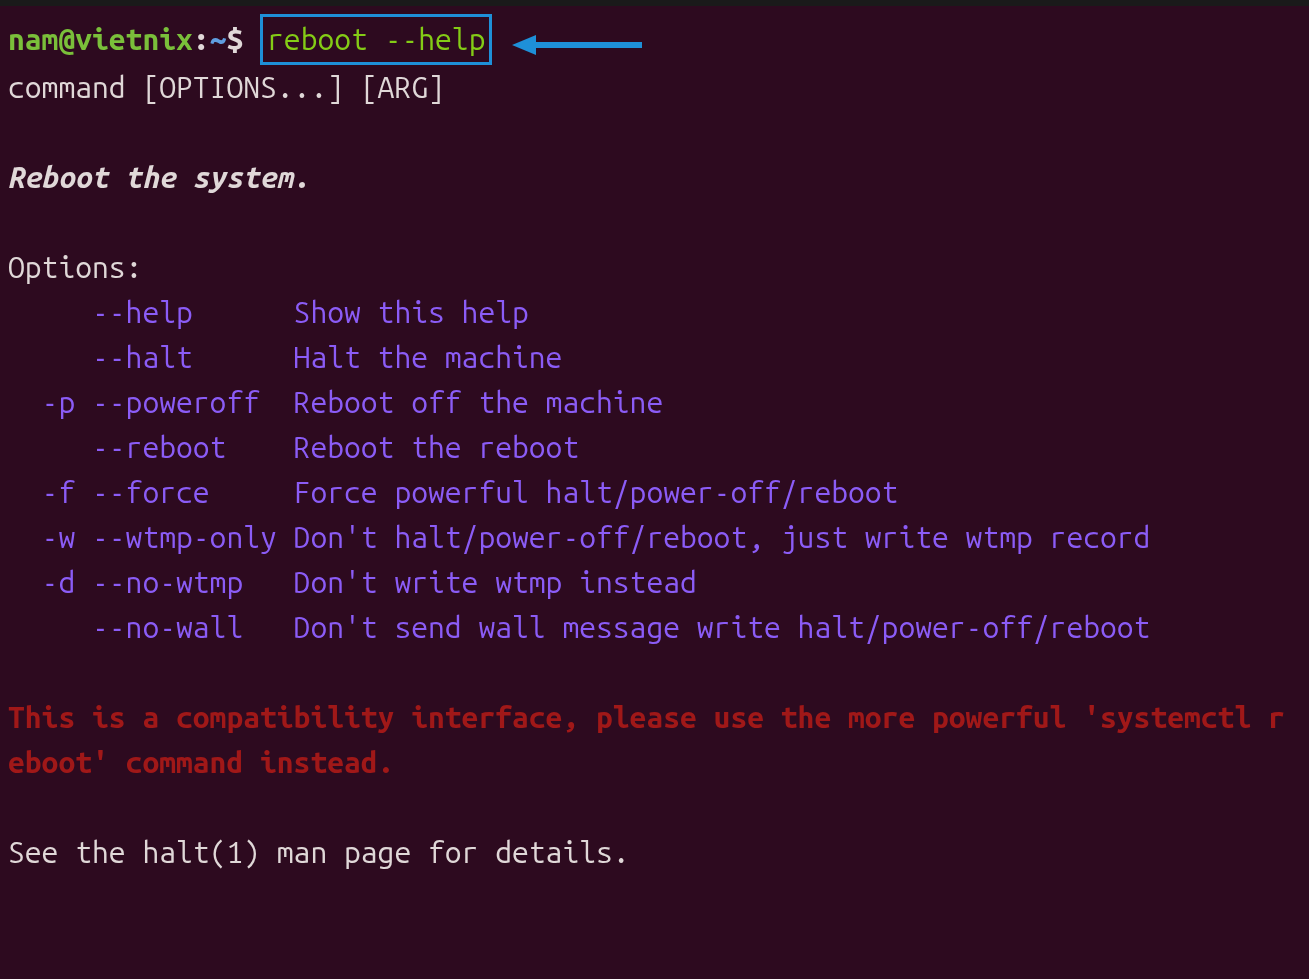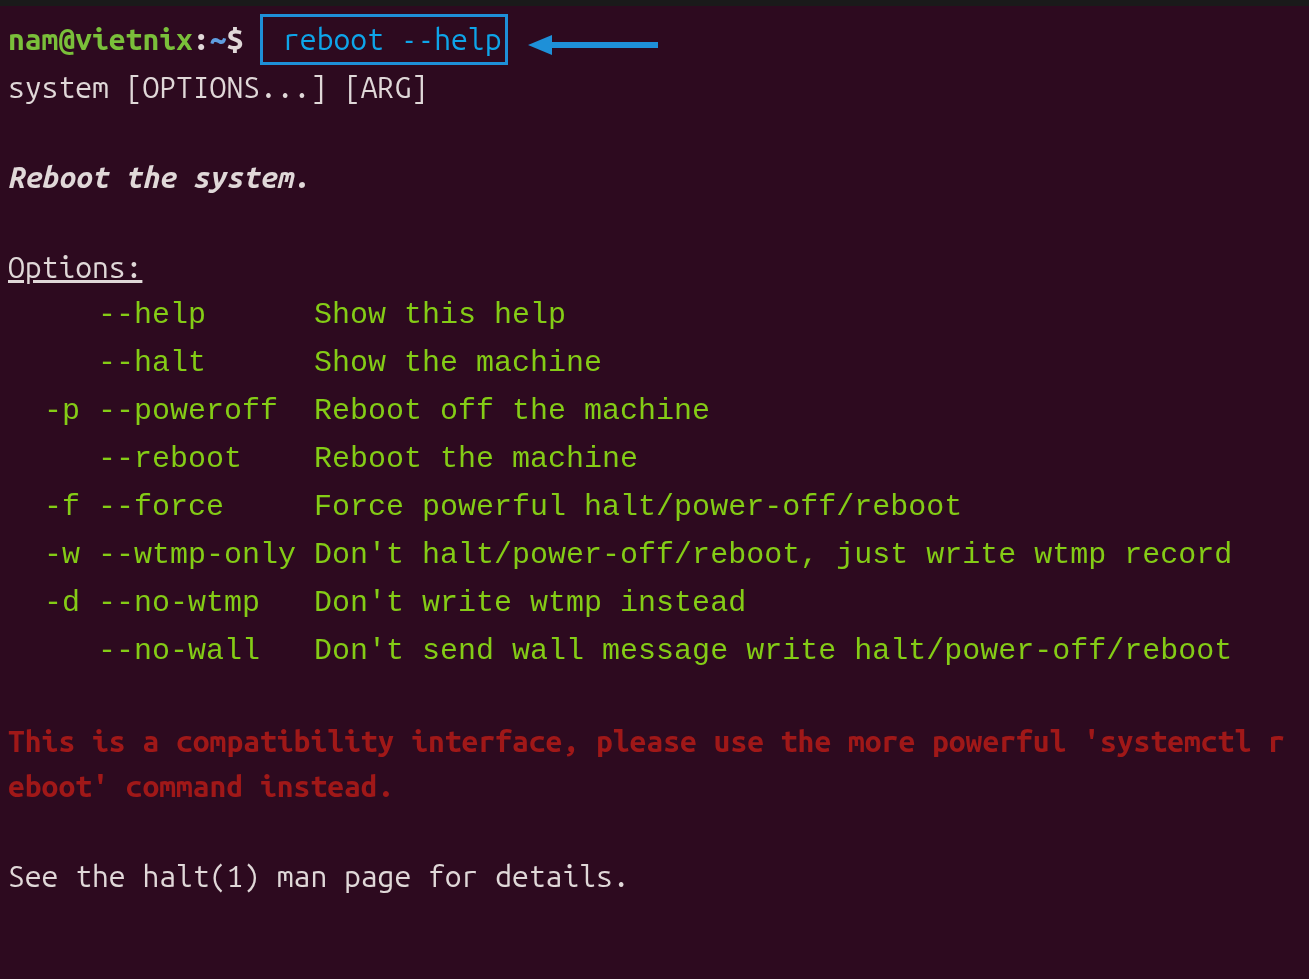--- a/index.html
+++ b/index.html
@@ -38,47 +38,44 @@
     .prompt-dollar {
       color: #e0d8d8;
       font-weight: bold;
     }
     .command-highlight {
       border: 3px solid #1e90d8;
       padding: 0 4px;
       display: inline-block;
     }
     .command-text {
-      color: #0ea5e9;
-      margin-left: 16px;
+      color: #84cc16;
     }
     .arrow {
       color: #1e90d8;
       display: inline-block;
       vertical-align: middle;
       margin-left: 20px;
     }
     .arrow svg {
       vertical-align: middle;
     }
     .usage-line {
       color: #e0d8d8;
     }
     .bold-heading {
       font-weight: bold;
       color: #e0d8d8;
       font-style: italic;
     }
     .options-header {
       color: #e0d8d8;
-      text-decoration: underline;
     }
     .option-line {
-      color: #84cc16;
-      font-family: Liberation Mono, monospace;
+      color: #8b5cf6;
     }
     .warn-text {
       color: #a01818;
       font-weight: bold;
       margin-top: 48px;
     }
     .footer-text {
       color: #e0d8d8;
     }
     .top-bar {
@@ -95,29 +92,29 @@
   </style>
 </head>
 <body>
 
 <div class="top-bar"></div>
 <div class="content-wrapper">
 <div class="terminal"><span class="prompt-user">nam@vietnix</span><span class="prompt-colon">:</span><span class="prompt-path">~</span><span class="prompt-dollar">$</span> <span class="command-highlight"><span class="command-text">reboot --help</span></span><span class="arrow"><svg width="130" height="24">
           <line x1="20" y1="12" x2="130" y2="12" stroke="#1e90d8" stroke-width="6"></line>
           <polygon points="0,12 24,2 24,22" fill="#1e90d8"></polygon>
         </svg></span>
-<span class="usage-line">system [OPTIONS...] [ARG]</span>
+<span class="usage-line">command [OPTIONS...] [ARG]</span>
 
 <span class="bold-heading">Reboot the system.</span>
 
 <span class="options-header">Options:</span>
 <span class="option-line"><span>     --help      </span><span>Show this help</span></span>
-<span class="option-line"><span>     --halt      </span><span>Show the machine</span></span>
+<span class="option-line"><span>     --halt      </span><span>Halt the machine</span></span>
 <span class="option-line"><span>  -p --poweroff  </span><span>Reboot off the machine</span></span>
-<span class="option-line"><span>     --reboot    </span><span>Reboot the machine</span></span>
+<span class="option-line"><span>     --reboot    </span><span>Reboot the reboot</span></span>
 <span class="option-line"><span>  -f --force     </span><span>Force powerful halt/power-off/reboot</span></span>
 <span class="option-line"><span>  -w --wtmp-only </span><span>Don't halt/power-off/reboot, just write wtmp record</span></span>
 <span class="option-line"><span>  -d --no-wtmp   </span><span>Don't write wtmp instead</span></span>
 <span class="option-line"><span>     --no-wall   </span><span>Don't send wall message write halt/power-off/reboot</span></span>
 
 <span class="warn-text">This is a compatibility interface, please use the more powerful 'systemctl reboot' command instead.</span>
 
 <span class="footer-text">See the halt(1) man page for details.</span></div>
 </div>
 

